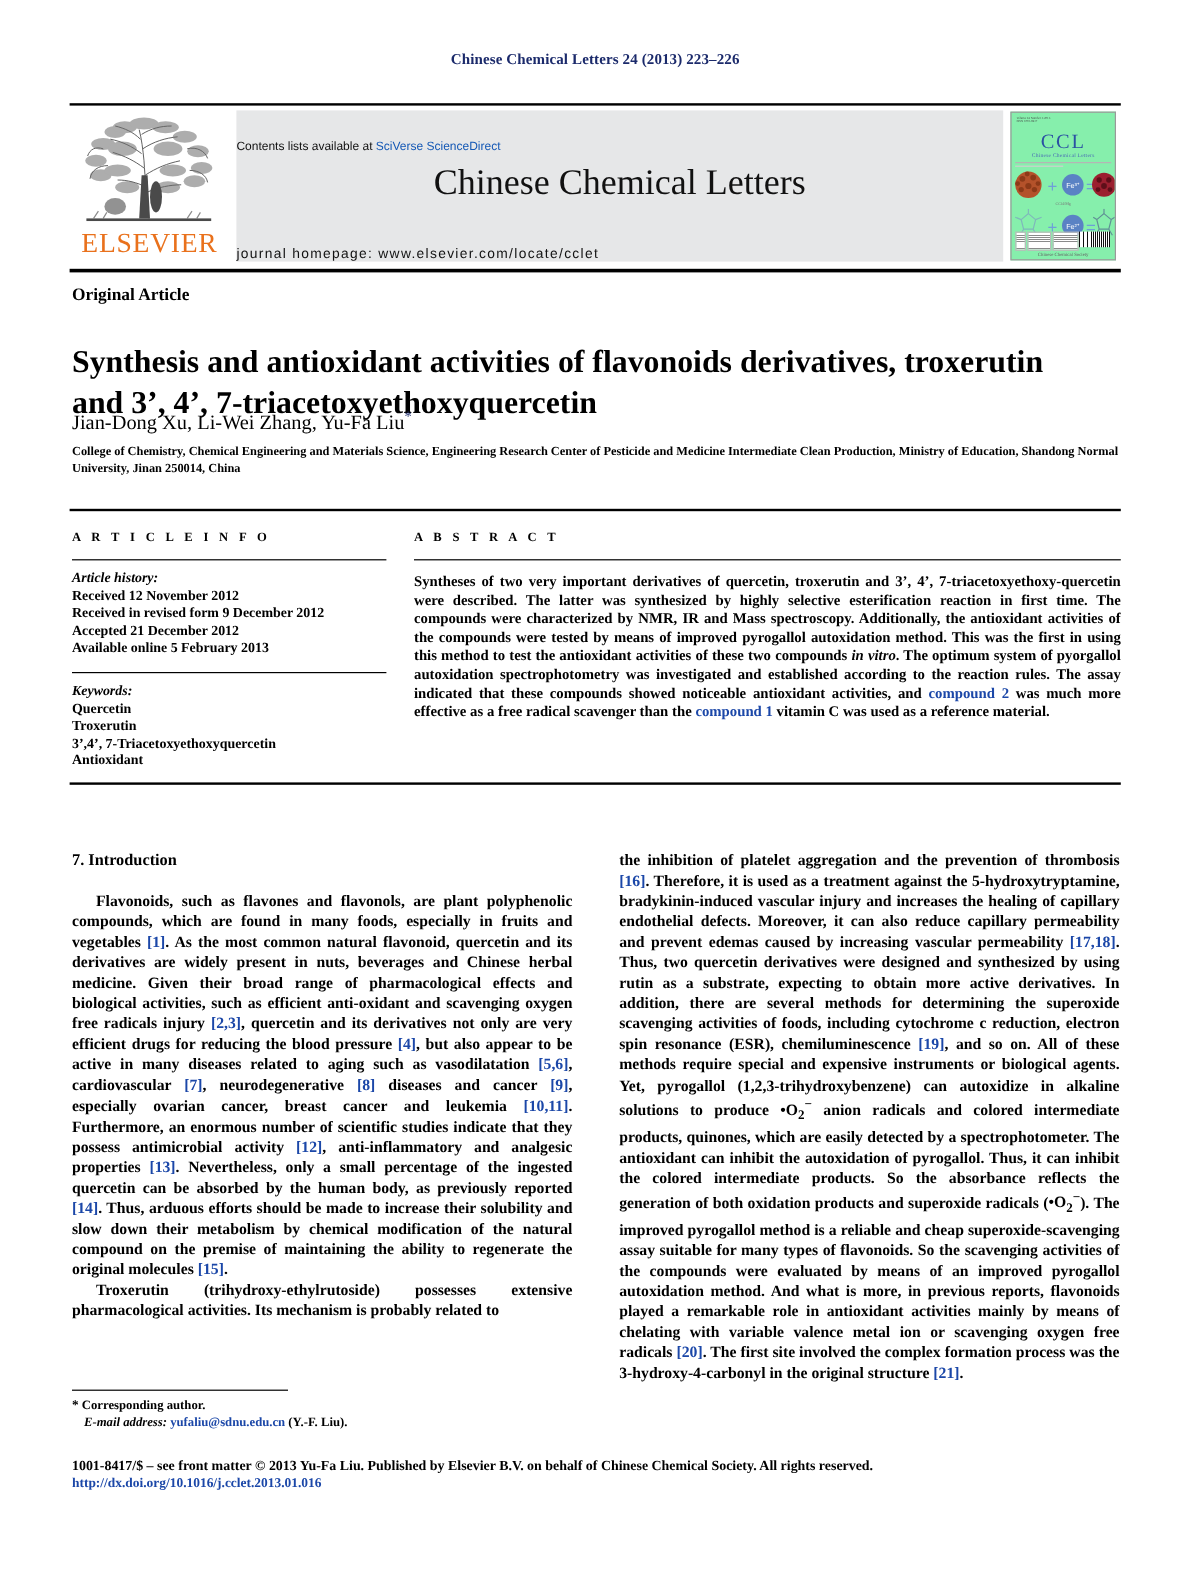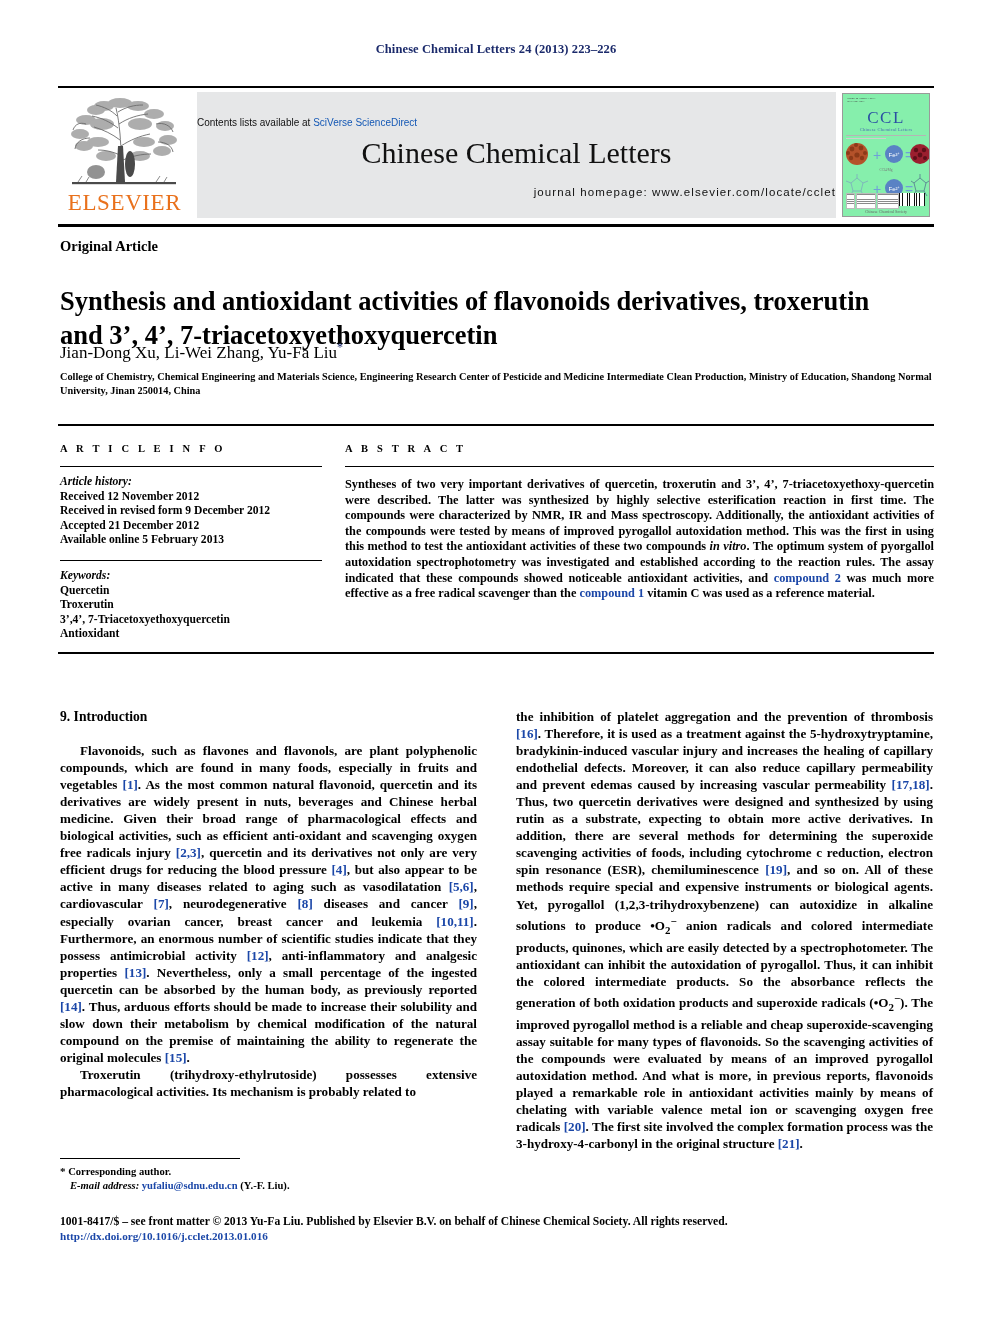--- a/index.html
+++ b/index.html
@@ -90,22 +90,22 @@
   .journal-name {
     position: absolute;
     top: 44px; left: 0; width: 100%;
     text-align: center;
     font-family: "Liberation Serif", serif;
     font-size: 30px;
     color: #111;
   }
   .homepage-line {
     position: absolute;
-    bottom: 20px; left: 0; width: 100%;
-    text-align: right;
+    bottom: 0; left: 0; width: 100%;
+    text-align: left;
     font-family: "Liberation Sans", sans-serif;
     font-size: 11.5px;
     letter-spacing: 1.1px;
     color: #111;
   }
   .cover-box {
     width: 92px;
     flex: 0 0 92px;
     position: relative;
   }
@@ -475,21 +475,21 @@
     <div class="section-tag">A B S T R A C T</div>
     <div class="hr-thin"></div>
     <div class="abs-text">
       <span>Syntheses of two very important derivatives of quercetin, troxerutin and 3’, 4’, 7-triacetoxyethoxy-quercetin were described. The latter was synthesized by highly selective esterification reaction in first time. The compounds were characterized by NMR, IR and Mass spectroscopy. Additionally, the antioxidant activities of the compounds were tested by means of improved pyrogallol autoxidation method. This was the first in using this method to test the antioxidant activities of these two compounds </span><span class="it">in vitro</span><span>. The optimum system of pyorgallol autoxidation spectrophotometry was investigated and established according to the reaction rules. The assay indicated that these compounds showed noticeable antioxidant activities, and </span><span class="lnk">compound 2</span><span> was much more effective as a free radical scavenger than the </span><span class="lnk">compound 1</span><span> vitamin C was used as a reference material.</span>
     </div>
   </div>
 
   <div class="rule-below-abs"></div>
 
   <div class="body-col left">
-    <div class="h2">9. Introduction</div>
+    <div class="h2">7. Introduction</div>
     <p><span>Flavonoids, such as flavones and flavonols, are plant polyphenolic compounds, which are found in many foods, especially in fruits and vegetables </span><span class="ref">[1]</span><span>. As the most common natural flavonoid, quercetin and its derivatives are widely present in nuts, beverages and Chinese herbal medicine. Given their broad range of pharmacological effects and biological activities, such as efficient anti-oxidant and scavenging oxygen free radicals injury </span><span class="ref">[2,3]</span><span>, quercetin and its derivatives not only are very efficient drugs for reducing the blood pressure </span><span class="ref">[4]</span><span>, but also appear to be active in many diseases related to aging such as vasodilatation </span><span class="ref">[5,6]</span><span>, cardiovascular </span><span class="ref">[7]</span><span>, neurodegenerative </span><span class="ref">[8]</span><span> diseases and cancer </span><span class="ref">[9]</span><span>, especially ovarian cancer, breast cancer and leukemia </span><span class="ref">[10,11]</span><span>. Furthermore, an enormous number of scientific studies indicate that they possess antimicrobial activity </span><span class="ref">[12]</span><span>, anti-inflammatory and analgesic properties </span><span class="ref">[13]</span><span>. Nevertheless, only a small percentage of the ingested quercetin can be absorbed by the human body, as previously reported </span><span class="ref">[14]</span><span>. Thus, arduous efforts should be made to increase their solubility and slow down their metabolism by chemical modification of the natural compound on the premise of maintaining the ability to regenerate the original molecules </span><span class="ref">[15]</span><span>.</span></p>
     <p>Troxerutin (trihydroxy-ethylrutoside) possesses extensive pharmacological activities. Its mechanism is probably related to</p>
   </div>
 
   <div class="body-col right">
     <p style="text-indent:0"><span>the inhibition of platelet aggregation and the prevention of thrombosis </span><span class="ref">[16]</span><span>. Therefore, it is used as a treatment against the 5-hydroxytryptamine, bradykinin-induced vascular injury and increases the healing of capillary endothelial defects. Moreover, it can also reduce capillary permeability and prevent edemas caused by increasing vascular permeability </span><span class="ref">[17,18]</span><span>. Thus, two quercetin derivatives were designed and synthesized by using rutin as a substrate, expecting to obtain more active derivatives. In addition, there are several methods for determining the superoxide scavenging activities of foods, including cytochrome c reduction, electron spin resonance (ESR), chemiluminescence </span><span class="ref">[19]</span><span>, and so on. All of these methods require special and expensive instruments or biological agents. Yet, pyrogallol (1,2,3-trihydroxybenzene) can autoxidize in alkaline solutions to produce </span><span><span>•O</span><sub>2</sub><sup>−</sup></span><span> anion radicals and colored intermediate products, quinones, which are easily detected by a spectrophotometer. The antioxidant can inhibit the autoxidation of pyrogallol. Thus, it can inhibit the colored intermediate products. So the absorbance reflects the generation of both oxidation products and superoxide radicals (</span><span><span>•O</span><sub>2</sub><sup>−</sup></span><span>). The improved pyrogallol method is a reliable and cheap superoxide-scavenging assay suitable for many types of flavonoids. So the scavenging activities of the compounds were evaluated by means of an improved pyrogallol autoxidation method. And what is more, in previous reports, flavonoids played a remarkable role in antioxidant activities mainly by means of chelating with variable valence metal ion or scavenging oxygen free radicals </span><span class="ref">[20]</span><span>. The first site involved the complex formation process was the 3-hydroxy-4-carbonyl in the original structure </span><span class="ref">[21]</span><span>.</span></p>
   </div>
 
   <div class="foot-rule"></div>
   <div class="footnote">

